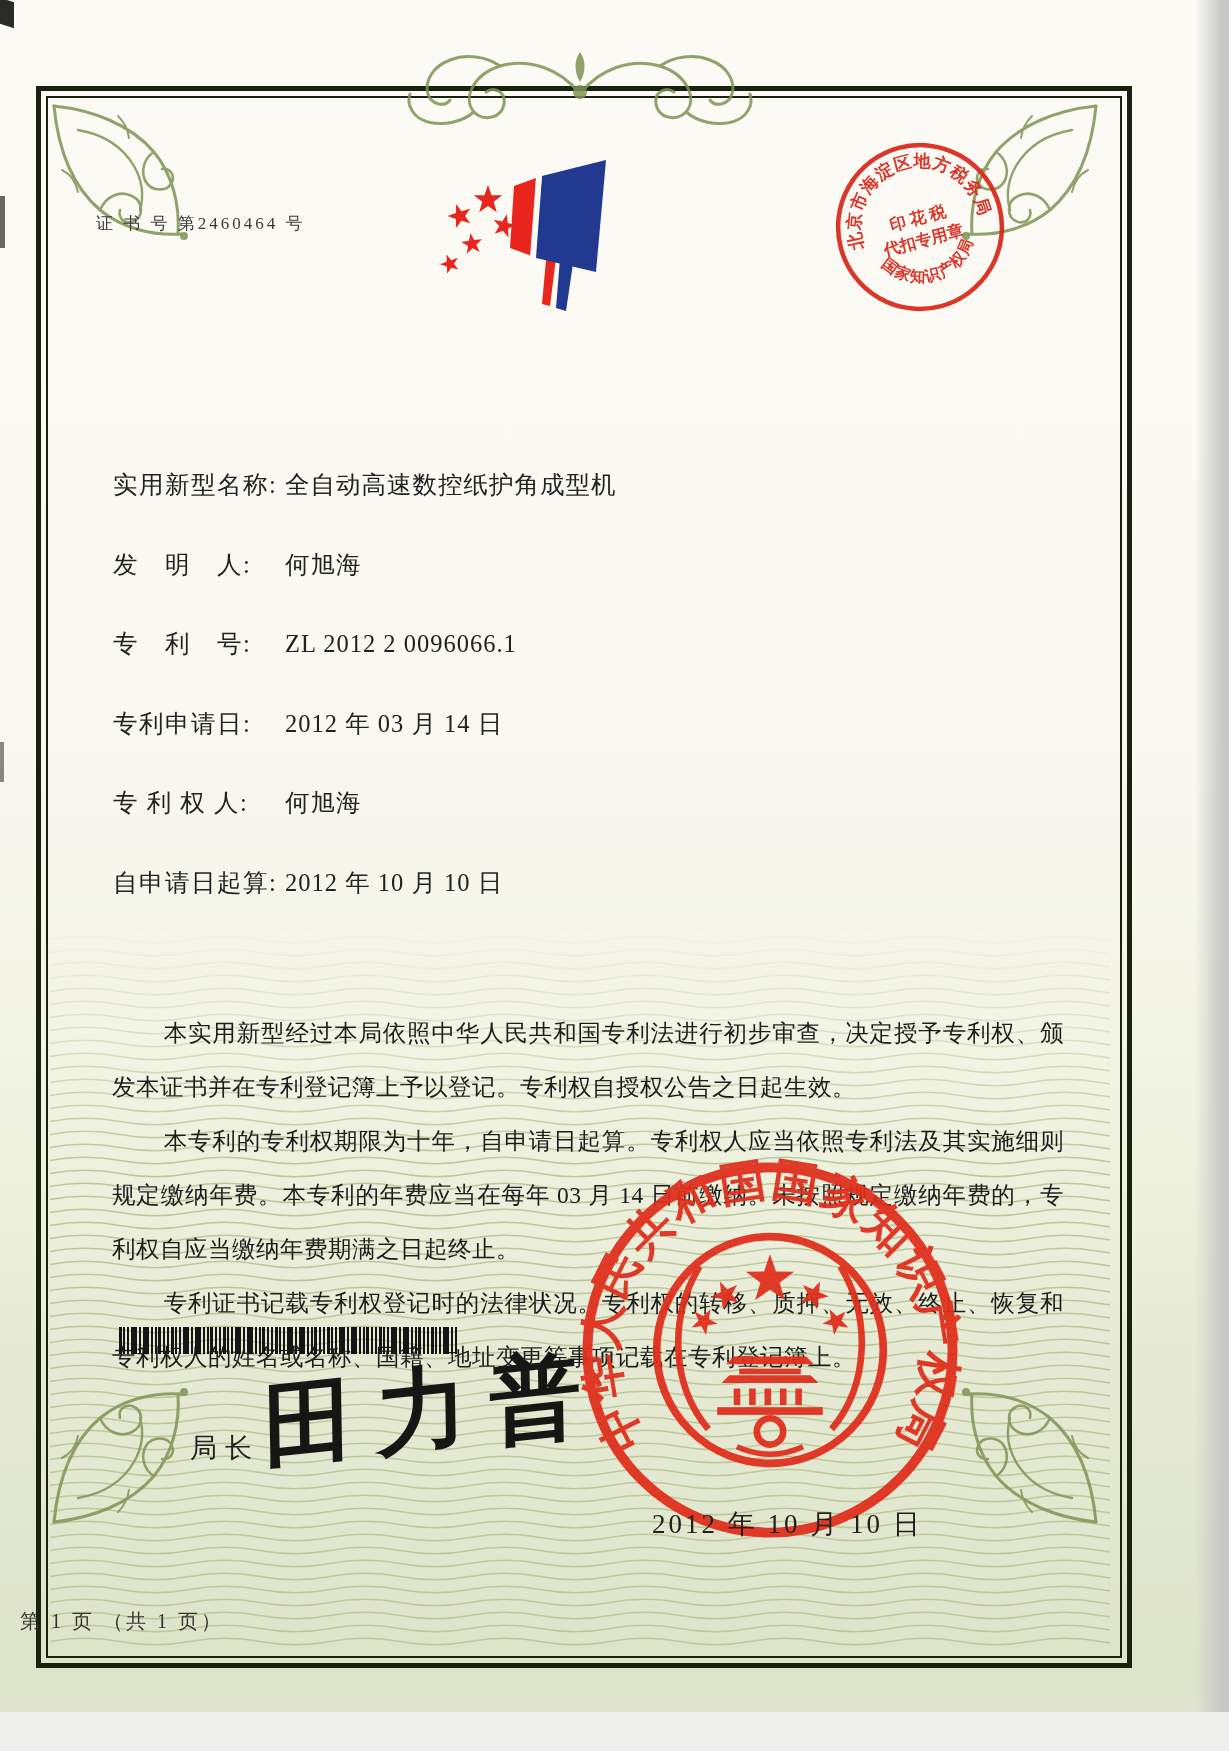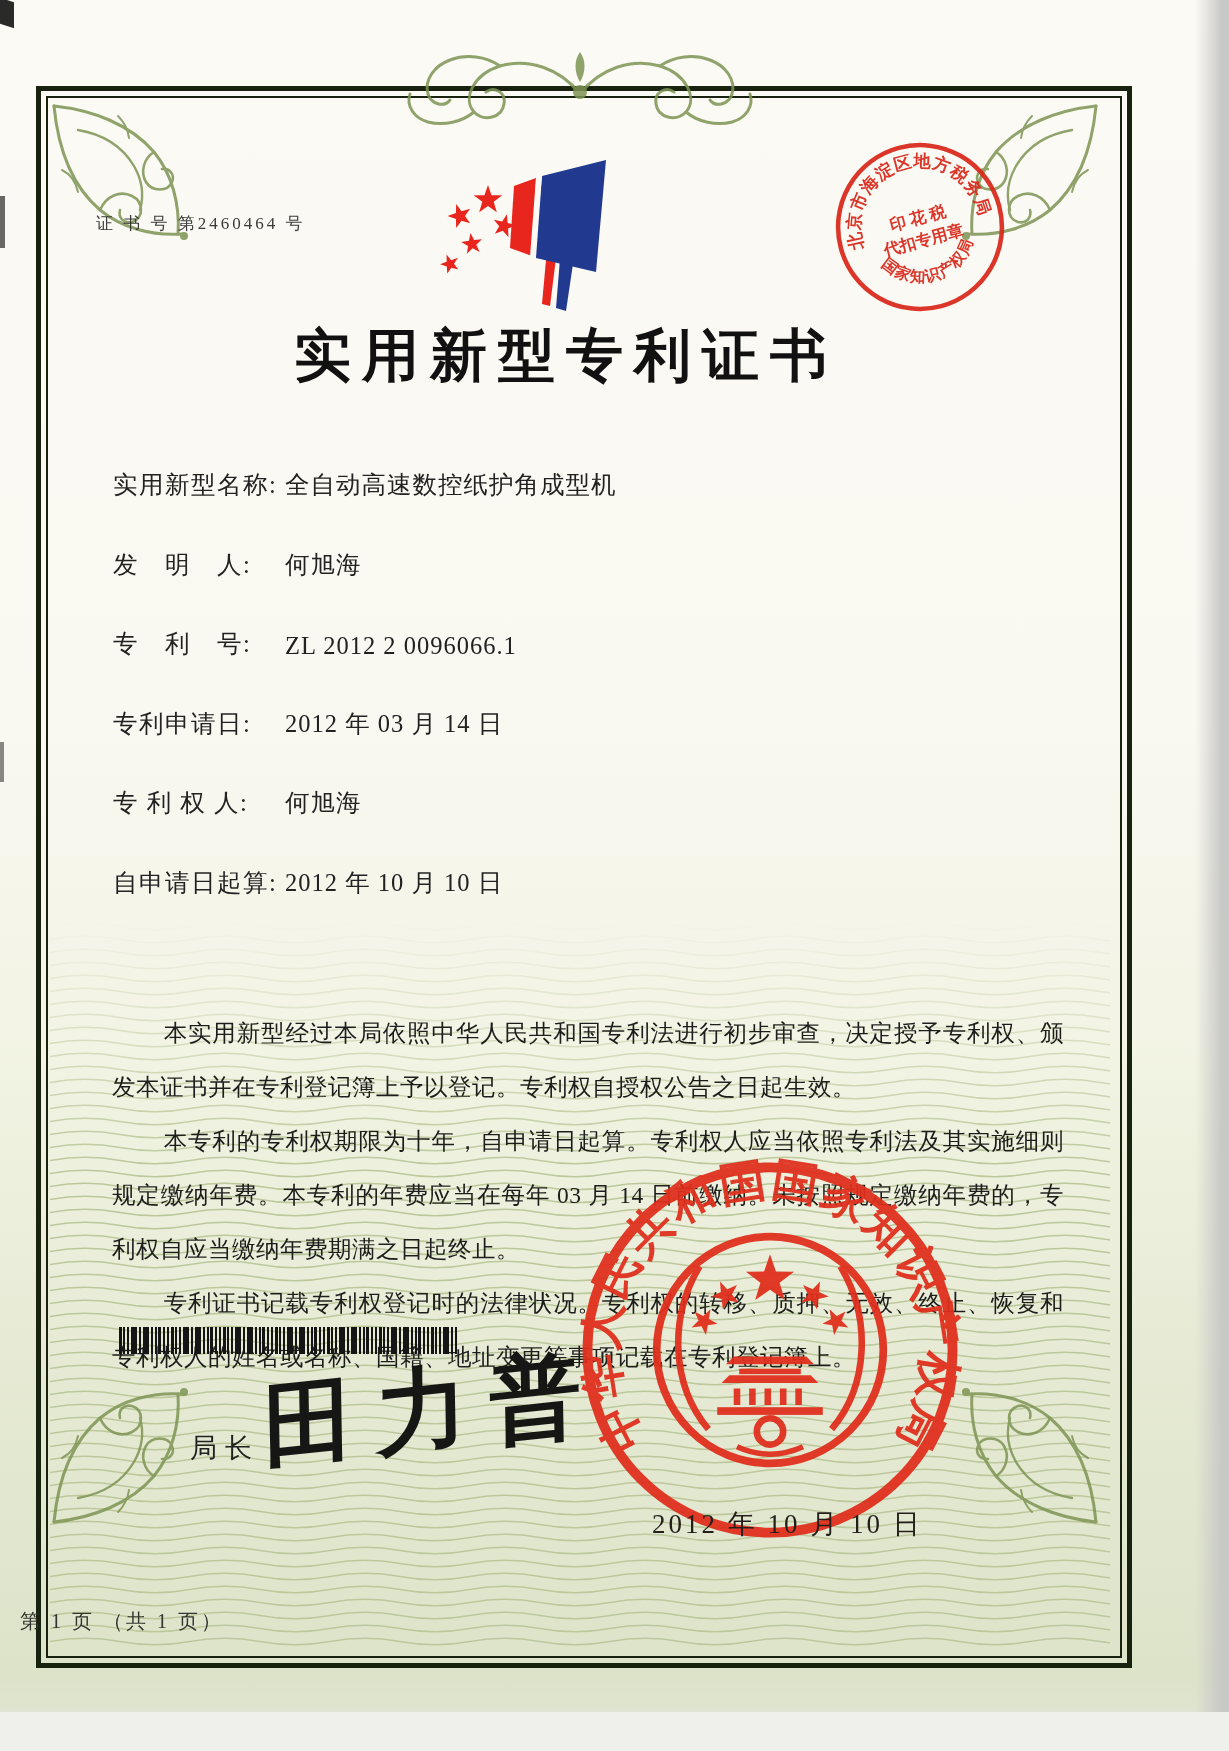--- a/index.html
+++ b/index.html
@@ -28,21 +28,21 @@
   .orn-tr{left:952px;top:100px;transform:scaleX(-1);}
   .orn-bl{left:48px;top:1378px;transform:scaleY(-1);}
   .orn-br{left:952px;top:1378px;transform:scale(-1,-1);}
   .orn-top{left:400px;top:46px;}
 
   
   .cert-no{position:absolute;left:96px;top:164px;font-size:17px;color:#3a3a38;letter-spacing:3px;margin-top:48px;}
   .title{position:absolute;left:20px;top:318px;width:1092px;text-align:center;
          font-size:57px;font-weight:bold;color:#111;letter-spacing:11px;}
   .fields{position:absolute;left:113px;top:468px;font-size:24.5px;color:#222;}
-  .field-row{display:flex;margin-bottom:46.5px;align-items:flex-end;}
+  .field-row{display:flex;margin-bottom:46.5px;align-items:center;}
   .field-label{min-width:172px;letter-spacing:1.5px;}
   .field-value{letter-spacing:1px;}
   .paras{position:absolute;left:112px;top:1006px;width:952px;
          font-size:23.5px;line-height:54px;color:#1d1d1b;text-align:justify;letter-spacing:.5px;}
   .paras p{margin:0;text-indent:2.2em;}
 
   
   .barcode{position:absolute;left:119px;top:1327px;width:338px;height:27px;
     background:
       repeating-linear-gradient(90deg,#151515 0 2px,transparent 2px 4px),
@@ -158,21 +158,20 @@
     </text>
     <text font-size="17" font-weight="bold" fill="#d9281a" letter-spacing="1">
       <textPath href="#taxBot" startOffset="50%" text-anchor="middle">国家知识产权局</textPath>
     </text>
     <text x="100" y="96" text-anchor="middle" font-size="18" font-weight="bold" fill="#d9281a">印 花 税</text>
     <text x="100" y="121" text-anchor="middle" font-size="18" font-weight="bold" fill="#d9281a">代扣专用章</text>
   </svg>
 
   <div class="cert-no">证 书 号 第2460464 号</div>
 
-  <div class="title">实用新型专利证书</div>
 
   <div class="fields">
     <div class="field-row">
       <span class="field-label">实用新型名称:</span>
       <span class="field-value">全自动高速数控纸护角成型机</span>
     </div>
     <div class="field-row">
       <span class="field-label">发　明　人:</span>
       <span class="field-value">何旭海</span>
     </div>

